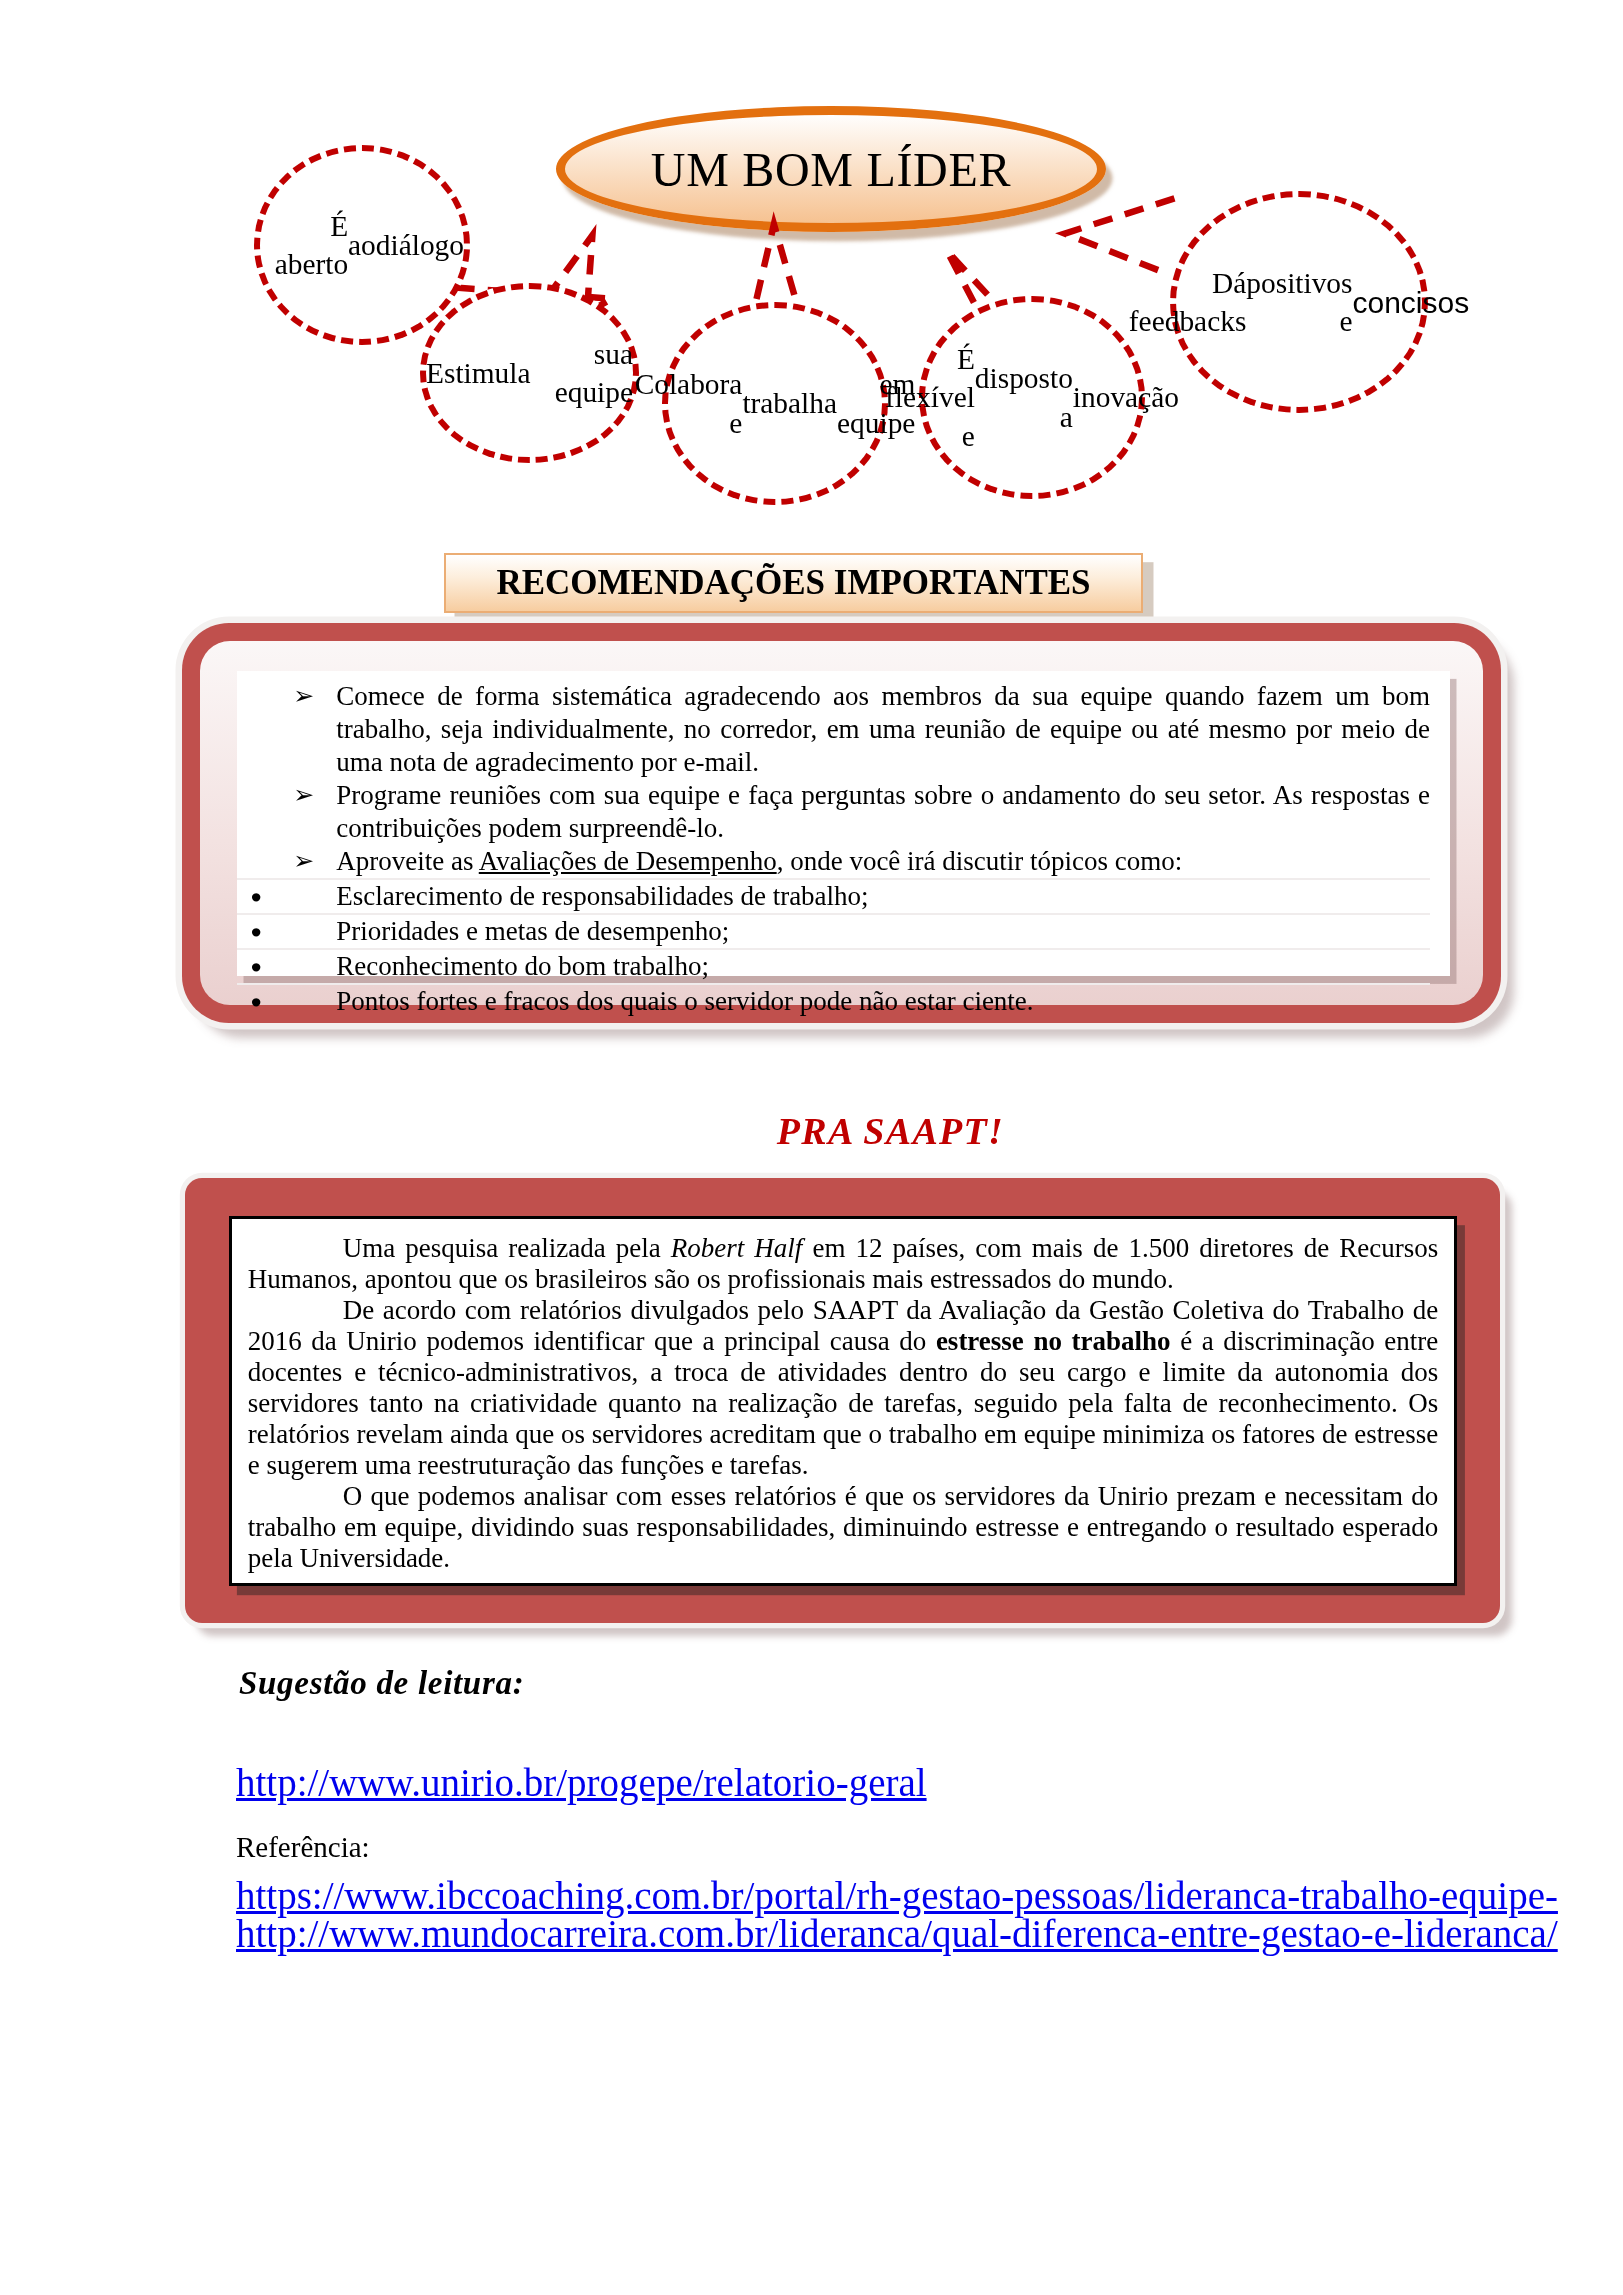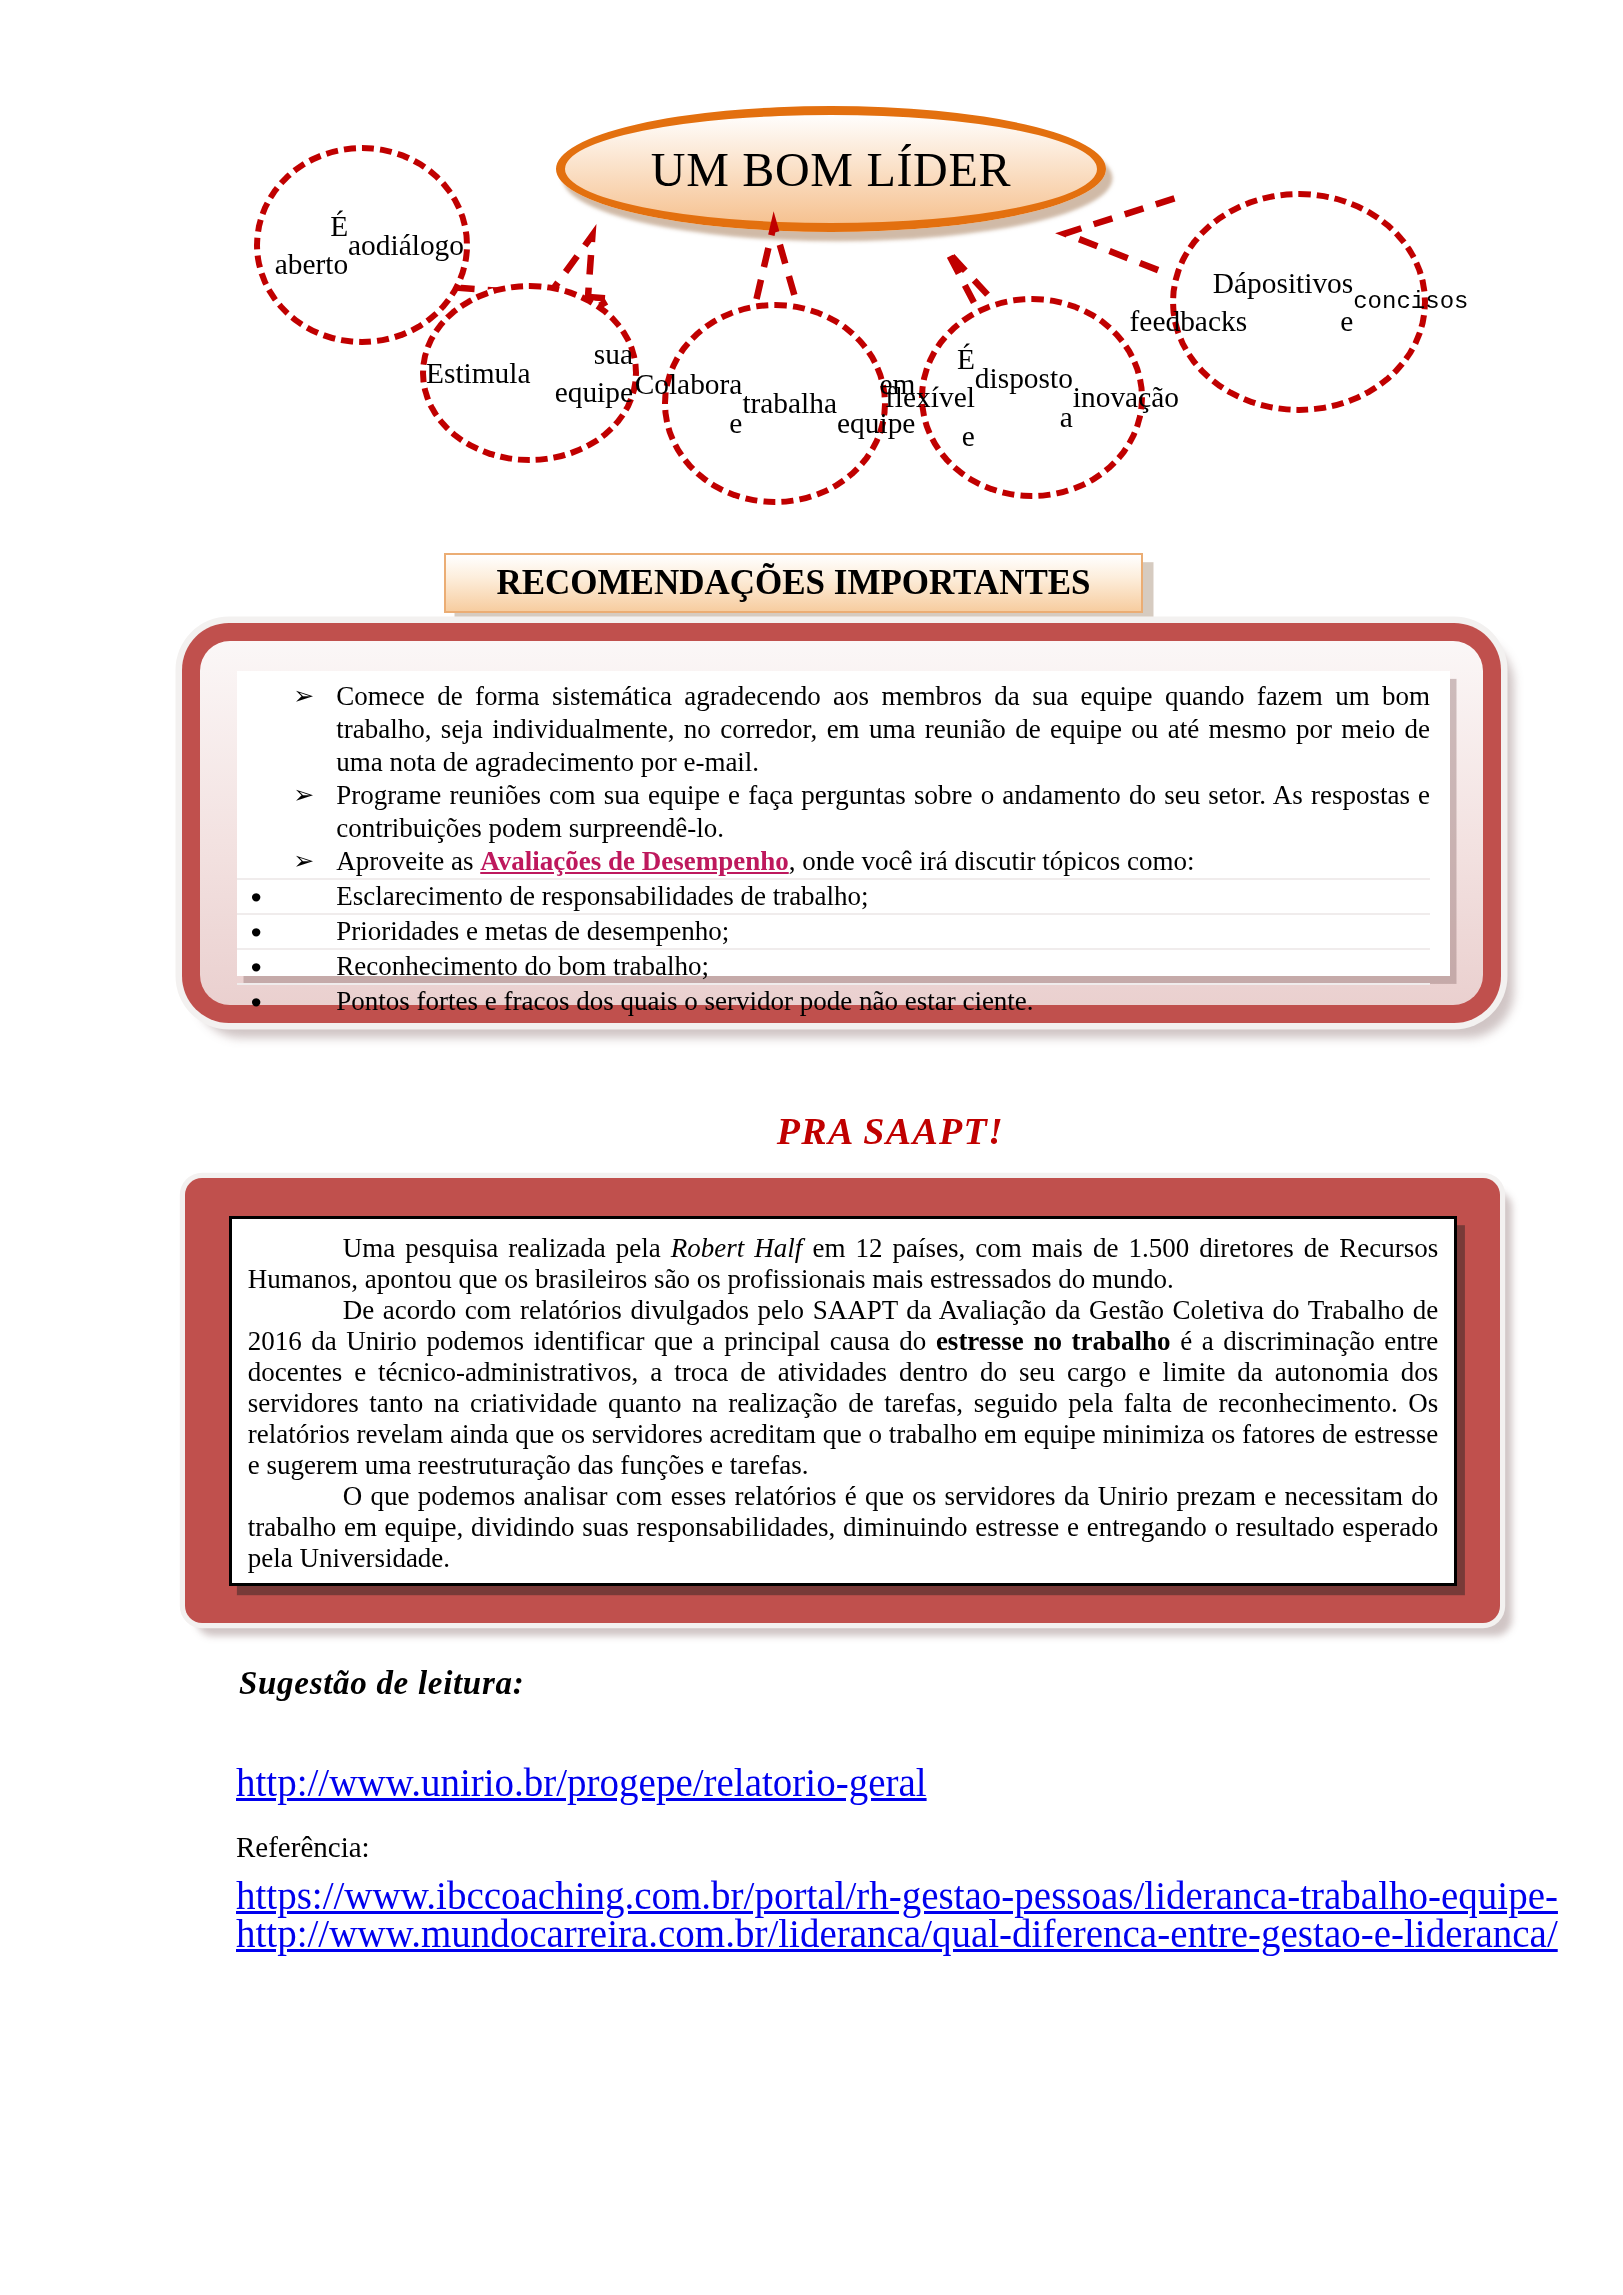--- a/index.html
+++ b/index.html
@@ -19,21 +19,21 @@
   .bubble{
     position:absolute;border:6.5px dashed #C00000;border-radius:50%;
     display:flex;flex-direction:row;align-items:center;justify-content:center;
     text-align:right;font-size:29.4px;line-height:1.3;background:#fff;box-sizing:border-box;
   }
   .b1{left:254px;top:145px;width:216px;height:200px;}
   .b2{left:420px;top:283px;width:219px;height:180px;}
   .b3{left:662px;top:302px;width:226px;height:203px;}
   .b4{left:919px;top:296px;width:226px;height:203px;}
   .b5{left:1170px;top:191px;width:258px;height:222px;}
-  .b5 .sans{font-family:Liberation Mono, monospace;font-size:24px;}
+  .b5 .sans{font-family:Liberation Sans, sans-serif;font-size:30px;}
   svg.tail{position:absolute;overflow:visible;}
   svg.tail polyline{fill:none;stroke:#C00000;stroke-width:10;stroke-dasharray:30 20;}
   
   .rec-header{
     position:absolute;left:444px;top:553px;width:699px;height:60px;
     background:linear-gradient(180deg,#FFFFFF 0%,#FDEEDC 40%,#F7CDA0 100%);
     border:2px solid #EBAD74;box-shadow:10.5px 9.2px 0 rgba(165,140,115,0.45);
     display:flex;align-items:center;justify-content:center;
     font-weight:bold;font-size:35px;box-sizing:border-box;
   }
@@ -48,21 +48,21 @@
     background:linear-gradient(180deg,#FBF7F7 0%,#F3E2E1 55%,#EAD0CF 100%);
   }
   .box1-content{
     position:absolute;left:37px;top:30px;right:33px;bottom:29px;
     background:#fff;box-shadow:6.5px 7.9px 0 rgba(150,120,120,0.45);
     padding:9.2px 19.6px 0 0;box-sizing:border-box;
     font-size:27px;line-height:33px;text-align:justify;
   }
   .aitem{position:relative;padding-left:99px;}
   .aitem .arrow{position:absolute;left:56px;top:-1.3px;font-size:25px;}
-  .plum{color:#be185d;font-weight:bold;text-decoration:underline;cursor:pointer;}
+  .plum{color:#000000;font-weight:normal;text-decoration:underline;cursor:pointer;}
   .brow{position:relative;border-top:2px solid #F0ECEC;height:33px;line-height:33px;padding-left:99px;overflow:visible;text-align:left;}
   .brow .dot{position:absolute;left:13px;top:0;font-size:19.6px;}
   
   .think-heading{
     position:absolute;left:717px;top:1109px;width:347px;text-align:center;
     color:#C00000;font-weight:bold;font-style:italic;font-size:38px;letter-spacing:1.3px;
   }
   
   .box2{
     position:absolute;left:185px;top:1178px;width:1315px;height:445px;

